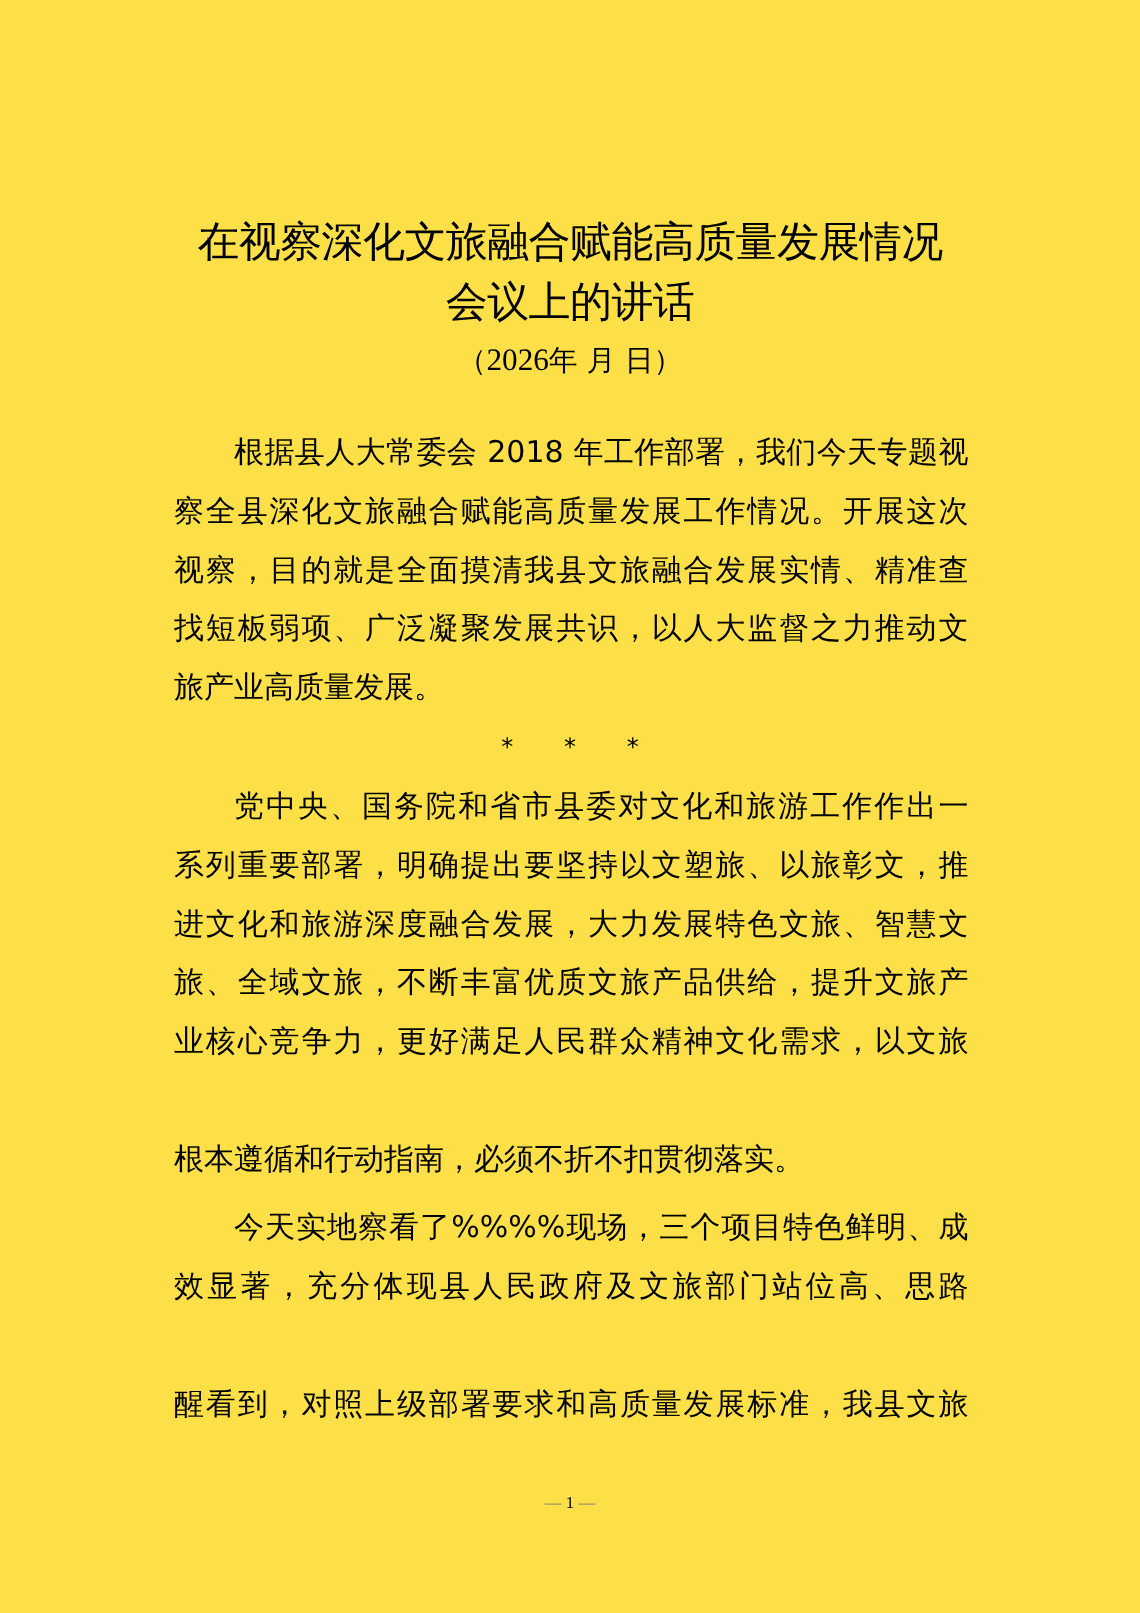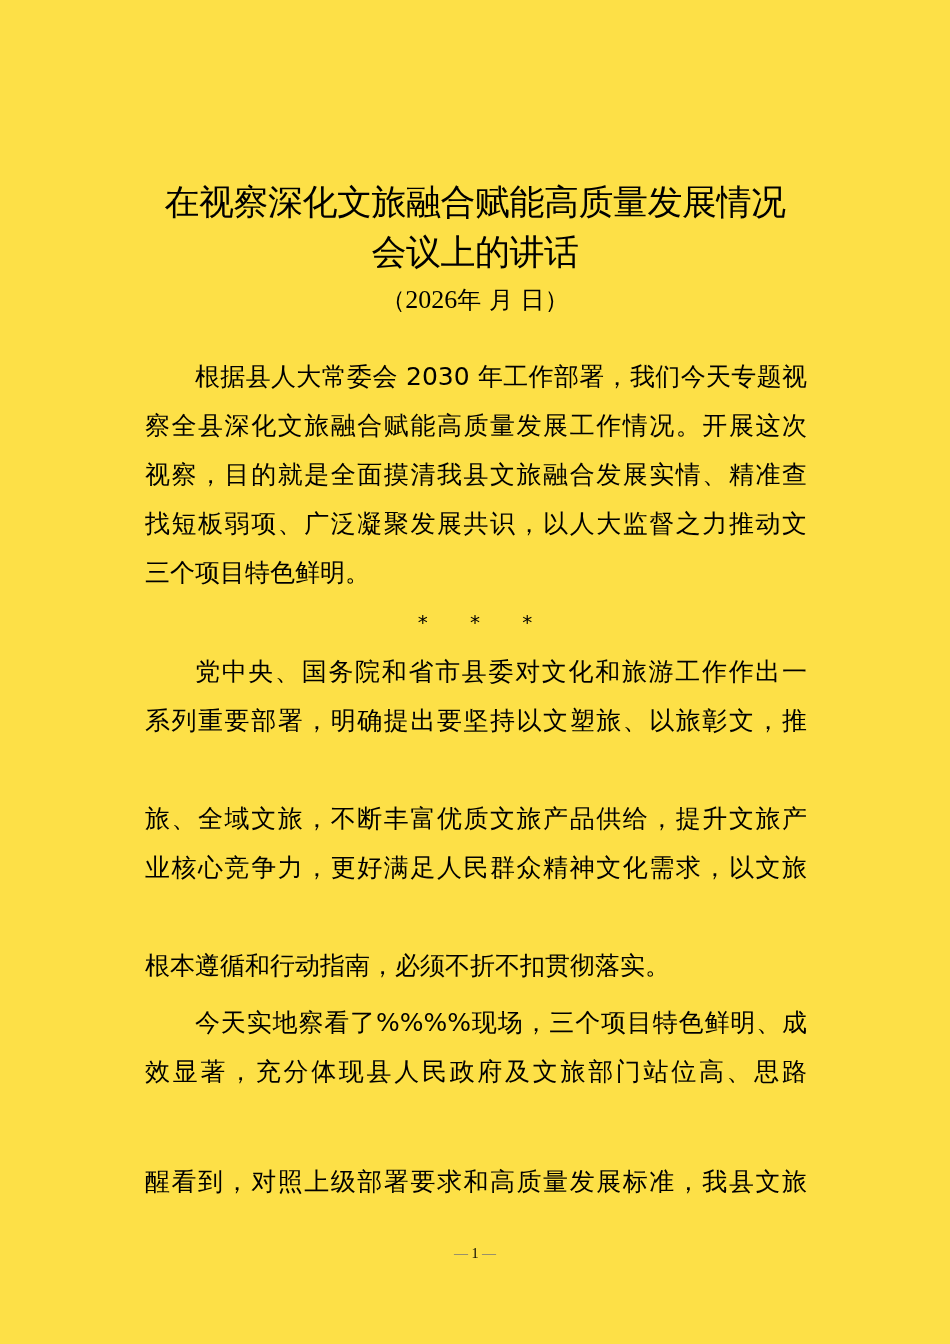--- a/index.html
+++ b/index.html
@@ -95,37 +95,38 @@
 
 <div class="page">
 
   <div class="title-line" style="top:182px;">在视察深化文旅融合赋能高质量发展情况</div>
   <div class="title-line" style="top:232px;">会议上的讲话</div>
 
   <div class="date-line" style="top:285px;">
     <span>（</span><span class="num">2026</span><span>年 月 日</span><span>）</span>
   </div>
 
-  <div class="body-line first" style="top:360px;">根据县人大常委会 2030 年工作部署，我们今天专题视</div>
+  <div class="body-line first" style="top:360px;">根据县人大常委会 2018 年工作部署，我们今天专题视</div>
   <div class="body-line" style="top:409px;">察全县深化文旅融合赋能高质量发展工作情况。开展这次</div>
   <div class="body-line" style="top:458px;">视察，目的就是全面摸清我县文旅融合发展实情、精准查</div>
   <div class="body-line" style="top:507px;">找短板弱项、广泛凝聚发展共识，以人大监督之力推动文</div>
-  <div class="body-line last" style="top:556px;">三个项目特色鲜明。</div>
+  <div class="body-line last" style="top:556px;">旅产业高质量发展。</div>
 
   <div class="separator" style="top:610px;">* * *</div>
 
   <div class="body-line first" style="top:655px;">党中央、国务院和省市县委对文化和旅游工作作出一</div>
   <div class="body-line" style="top:704px;">系列重要部署，明确提出要坚持以文塑旅、以旅彰文，推</div>
+  <div class="body-line" style="top:753px;">进文化和旅游深度融合发展，大力发展特色文旅、智慧文</div>
   <div class="body-line" style="top:802px;">旅、全域文旅，不断丰富优质文旅产品供给，提升文旅产</div>
   <div class="body-line" style="top:851px;">业核心竞争力，更好满足人民群众精神文化需求，以文旅</div>
   <div class="body-line last" style="top:949px;">根本遵循和行动指南，必须不折不扣贯彻落实。</div>
 
   <div class="body-line first" style="top:1006px;">今天实地察看了%%%%现场，三个项目特色鲜明、成</div>
   <div class="body-line" style="top:1055px;">效显著，充分体现县人民政府及文旅部门站位高、思路</div>
-  <div class="body-line" style="top:1153px;margin-top:12px;">醒看到，对照上级部署要求和高质量发展标准，我县文旅</div>
+  <div class="body-line" style="top:1153px;">醒看到，对照上级部署要求和高质量发展标准，我县文旅</div>
 
   <div class="footer">
     <span class="dash">—</span>
     <span>1</span>
     <span class="dash">—</span>
   </div>
 
 </div>
 
 </body></html>

